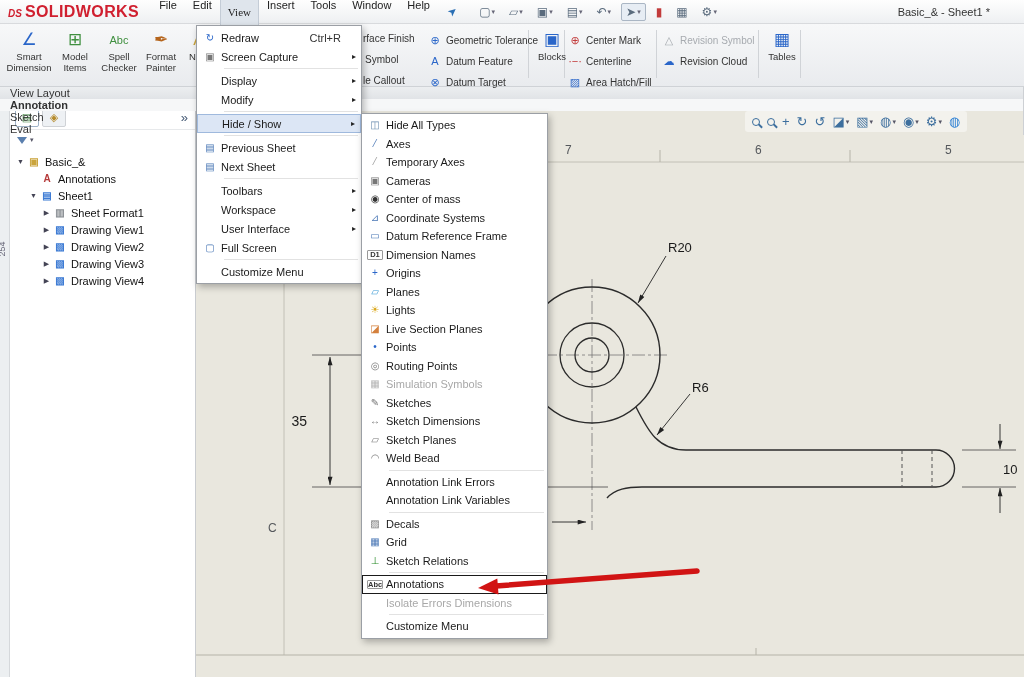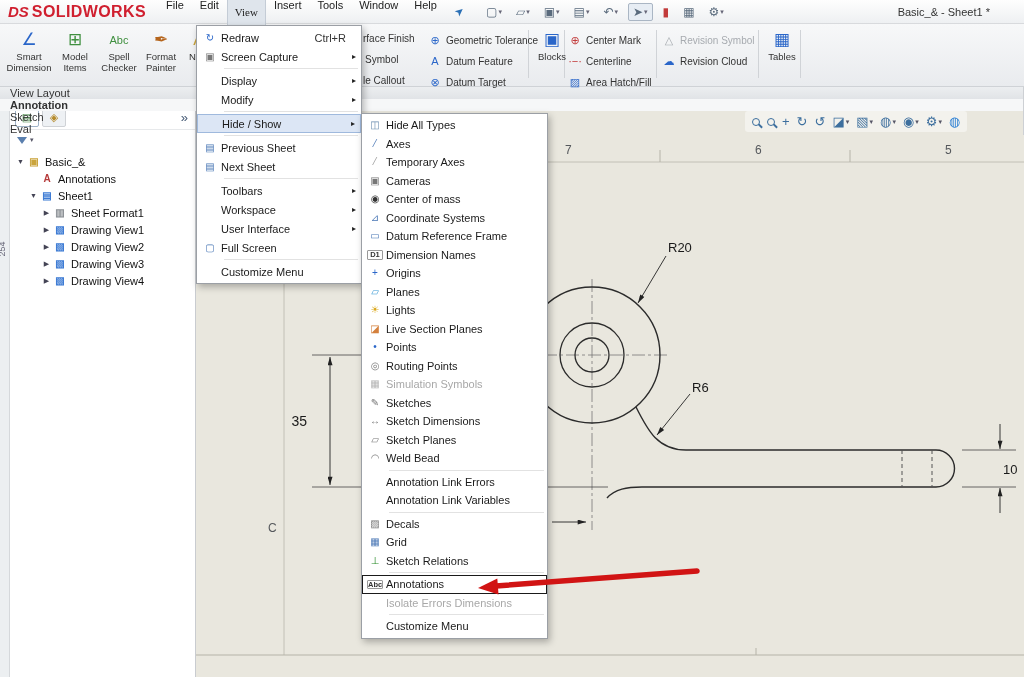--- a/index.html
+++ b/index.html
@@ -3,21 +3,21 @@
 <meta charset="utf-8">
 <style>
   *{margin:0;padding:0;box-sizing:border-box;font-family:"Liberation Sans",sans-serif;}
   html,body{width:1024px;height:677px;overflow:hidden;background:#fff;}
   .app{position:relative;width:1024px;height:677px;font-size:11px;color:#222;overflow:hidden;}
 
   
   .titlebar{position:absolute;top:0;left:0;right:0;height:24px;background:linear-gradient(#fefefe,#eef0f2);
             border-bottom:1px solid #d8dadd;display:flex;align-items:center;z-index:5;}
   .logo{display:flex;align-items:baseline;gap:3px;padding:0 12px 0 8px;}
-  .logo .ds{font-style:italic;font-weight:bold;font-size:15px;color:#d01f2f;}
+  .logo .ds{font-style:italic;font-weight:bold;font-size:10px;color:#d01f2f;}
   .logo .sw{font-weight:bold;font-size:16px;color:#d01f2f;letter-spacing:.4px;}
   .menu-item{padding:4px 8px;cursor:default;color:#222;}
   .menu-item.open{background:#dfe5ec;border:1px solid #c4ccd6;padding:10px 7px;font-family:Liberation Serif, serif;}
   .pin-icon{color:#2a6fb5;margin:0 10px;font-size:11px;display:inline-block;transform:rotate(-40deg);}
   .qt-btn{display:inline-flex;align-items:center;padding:1px 4px;color:#5a6b7d;font-size:12px;}
   .qt-btn.pressed{border:1px solid #aab6c4;background:#e7edf4;border-radius:2px;}
   .qt-dd{font-size:7px;color:#667;margin-left:1px;}
   .doc-title{margin-left:auto;margin-right:34px;color:#333;font-size:11px;white-space:nowrap;}
 
   
@@ -67,21 +67,21 @@
 
   
   .menu{position:absolute;background:#fff;border:1px solid #9b9fa5;box-shadow:2px 3px 7px rgba(0,0,0,.28);padding:2px 0;font-size:11px;}
   .view-menu{left:196px;top:25px;width:166px;z-index:30;}
   .hs-menu{left:361px;top:113px;width:187px;z-index:31;}
   .mi{height:19px;display:flex;align-items:center;padding:0 5px 0 2px;color:#1a1a1a;}
   .hs-menu .mi{height:18.5px;}
   .mic{width:22px;text-align:center;font-size:10px;flex:none;line-height:1;}
   .mic.txt{font-size:7.5px;font-weight:bold;border:1px solid #999;border-radius:1px;width:16px;margin:0 3px;background:#fdfdfd;}
   .mlabel{flex:1;white-space:nowrap;}
-  .msc{color:#333;margin:0 10px 0 8px;}
+  .msc{color:#333;margin:0 15px 0 8px;}
   .marrow{width:9px;text-align:right;font-size:8px;color:#222;flex:none;}
   .mi.hl{background:#dce6f5;border:1px solid #9fb9dd;}
   .mi.disabled{color:#a8a8a8;}
   .mi.boxed{outline:1.5px solid #1a1a1a;outline-offset:-1.5px;}
   .msep{height:1px;background:#e2e2e2;margin:2px 3px 2px 27px;}
 
   
   .overlay{position:absolute;left:0;top:0;z-index:40;pointer-events:none;}
 </style>
 </head>

